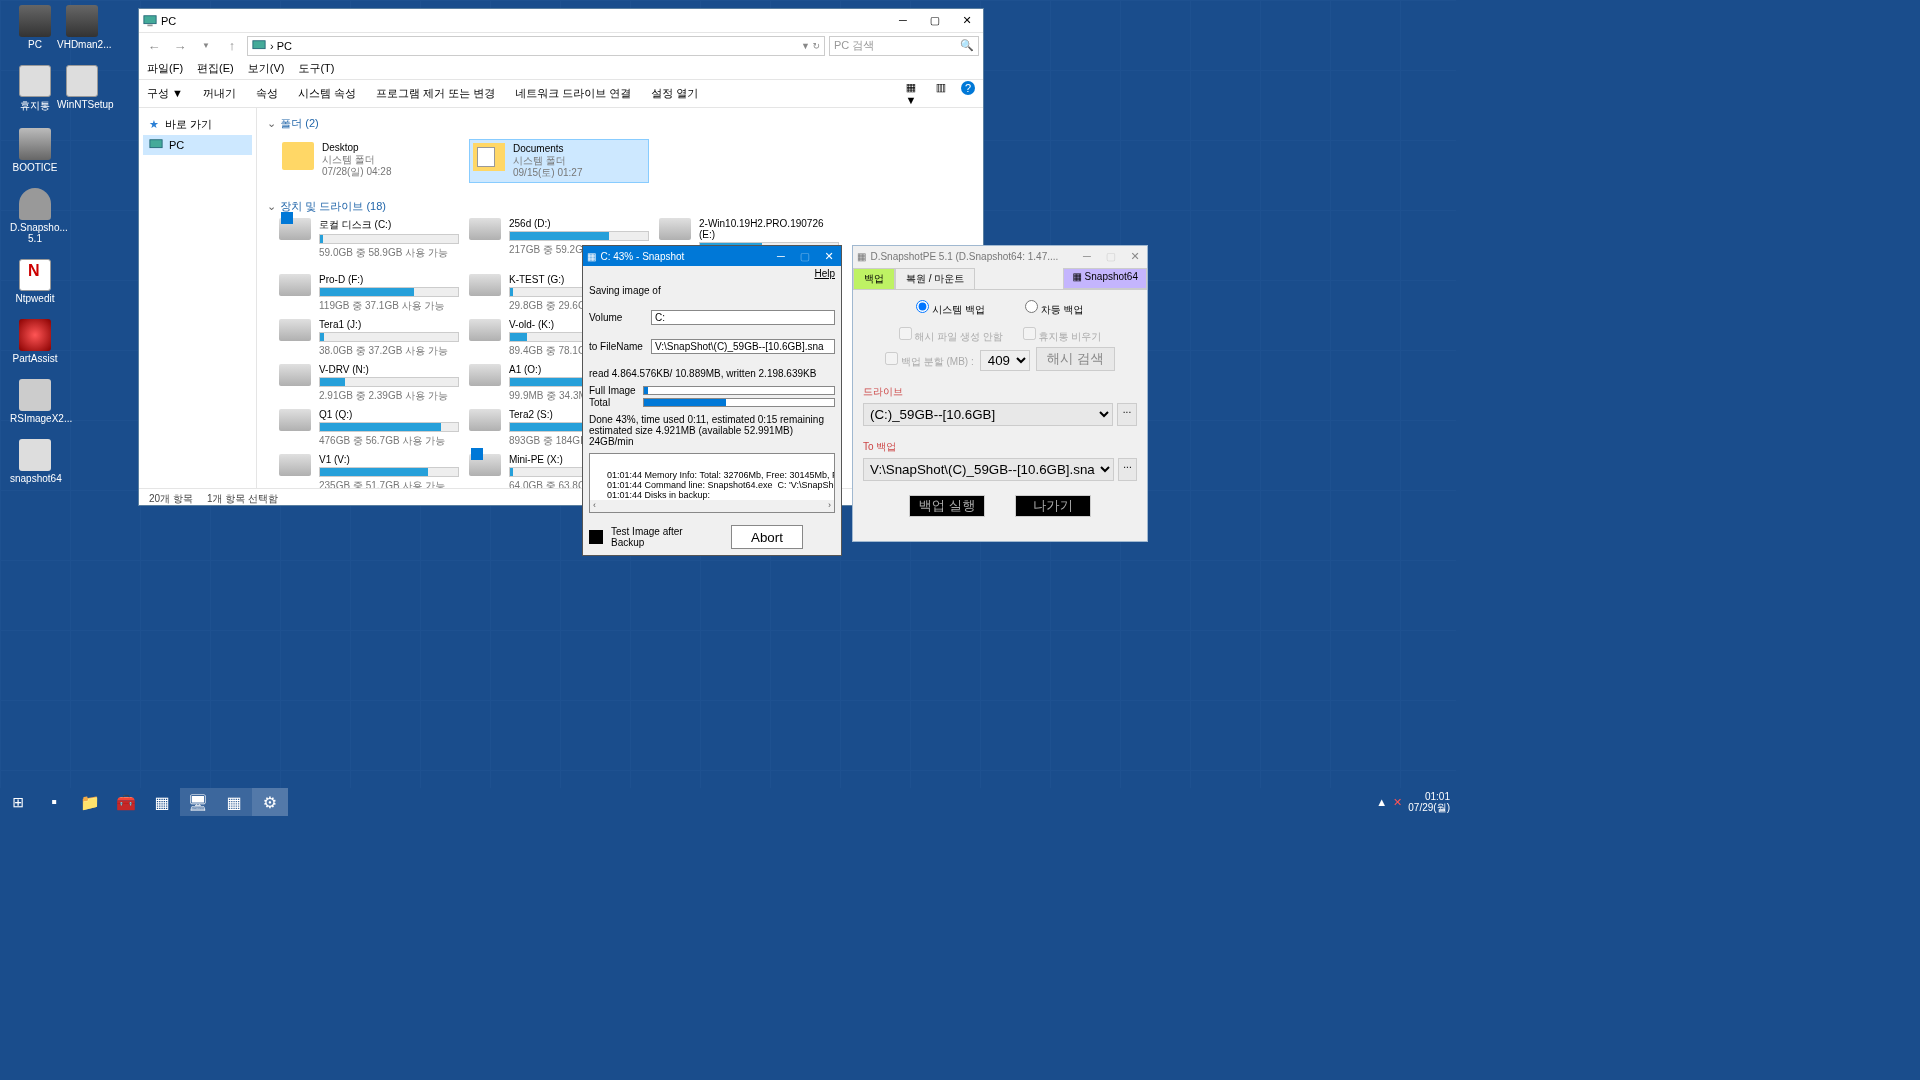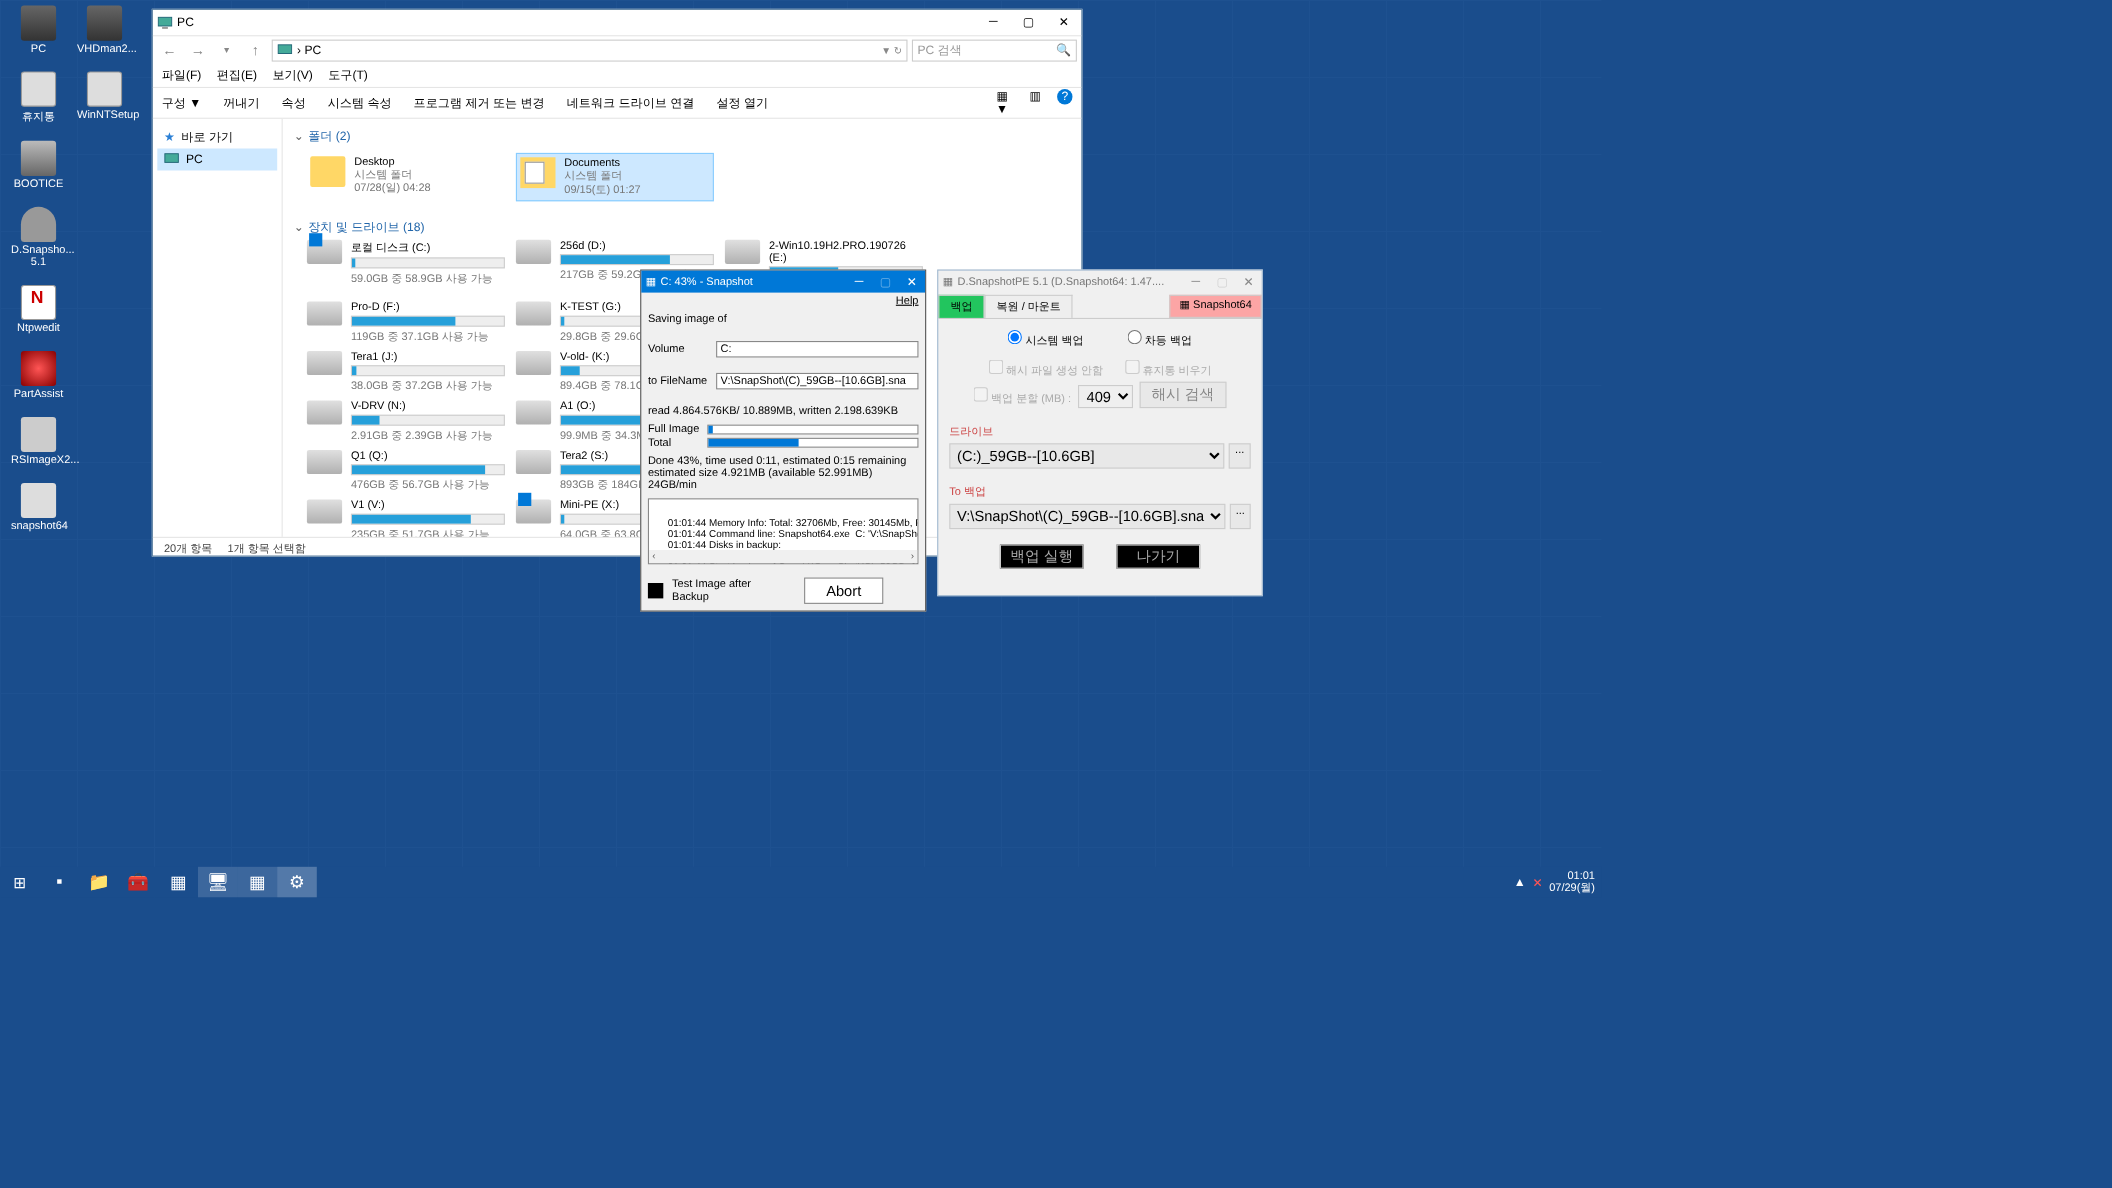--- a/index.html
+++ b/index.html
@@ -12,21 +12,21 @@
 .dicon-img { width: 32px; height: 32px; margin: 0 auto 2px; background: #888; border-radius: 3px; }
 .dicon:nth-child(1) .dicon-img { background: linear-gradient(#666, #333); }
 .dicon:nth-child(2) .dicon-img { background: #ddd; border: 1px solid #999; }
 .dicon:nth-child(3) .dicon-img { background: linear-gradient(#bbb, #666); }
 .dicon:nth-child(4) .dicon-img { background: #999; border-radius: 50% 50% 10% 10%; }
 .dicon:nth-child(5) .dicon-img { background: #fff; border: 1px solid #999; position: relative; }
 .dicon:nth-child(5) .dicon-img::after { content: 'N'; color: #c00; font-weight: bold; position: absolute; top: 2px; left: 8px; font-size: 16px; }
 .dicon:nth-child(6) .dicon-img { background: radial-gradient(#f55, #800); }
 .dicon:nth-child(7) .dicon-img { background: #ccc; }
 .dicon:nth-child(8) .dicon-img { background: #ddd; }
-.dicon2 { position: absolute; top: 5px; left: 70px; }
+.dicon2 { position: absolute; top: 5px; left: 57px; }
 .dicon2 .dicon-img { background: #ffe; }
 .dicon3 { top: 75px; }
 
 
 .explorer { position: absolute; top: 8px; left: 138px; width: 846px; height: 498px; background: #fff; border: 1px solid #5a7fa0; z-index: 2; }
 .titlebar { height: 23px; display: flex; align-items: center; padding: 0 4px; font-size: 11px; }
 .titlebar svg { width: 14px; height: 14px; margin-right: 4px; }
 .winbtns { position: absolute; right: 0; top: 0; display: flex; }
 .winbtn { width: 32px; height: 22px; display: flex; align-items: center; justify-content: center; font-size: 11px; cursor: pointer; }
 .addressbar { height: 26px; display: flex; align-items: center; padding: 2px 4px; gap: 4px; border-top: 1px solid #e5e5e5; }
@@ -82,23 +82,23 @@
 .snap-log { border: 1px solid #888; background: #fff; height: 60px; padding: 17px; font-size: 9px; line-height: 1.1; overflow: hidden; margin-top: 6px; white-space: pre; position: relative;}
 .snap-log-scroll { position:absolute; bottom: 0; left:0; right:0; height: 12px; background:#f0f0f0; display:flex; align-items:center; justify-content:space-between; padding:0 3px; font-size:9px; color:#555;}
 .snap-foot { display: flex; align-items: center; gap: 8px; padding: 6px; }
 .snap-foot .abort { margin: 0 auto; width: 72px; height: 24px; border: 1px solid #888; background: #fff; cursor: pointer; }
 
 
 .pe-dlg { position: absolute; top: 245px; left: 852px; width: 296px; background: #f0f0f0; border: 1px solid #a0b8d0; z-index: 3; font-size: 10px; }
 .pe-title { height: 20px; display: flex; align-items: center; padding: 0 4px; color: #777; }
 .pe-title .winbtns .winbtn { width: 24px; height: 20px; color: #888; }
 .pe-tabs { display: flex; border-bottom: 1px solid #ccc; margin-top: 2px; }
-.pe-tab { padding: 3px 10px; border: 1px solid #ccc; border-bottom: none; background: #22c55e; cursor: pointer; }
+.pe-tab { padding: 3px 10px; border: 1px solid #ccc; border-bottom: none; background: #bef264; cursor: pointer; }
 .pe-tab:not(.active) { background: #eee; }
-.pe-btn-sn { margin-left: auto; border: 1px solid #ccc; padding: 2px 8px; background: #fca5a5; cursor: pointer; }
+.pe-btn-sn { margin-left: auto; border: 1px solid #ccc; padding: 2px 8px; background: #c4b5fd; cursor: pointer; }
 .pe-body { padding: 10px; }
 .pe-radio-row { display: flex; gap: 40px; justify-content: center; margin-bottom: 10px; }
 .pe-chk-row { display: flex; gap: 20px; justify-content: center; margin-bottom: 6px; color: #aaa; }
 .pe-split-row { display: flex; align-items: center; justify-content: center; gap: 6px; margin-bottom: 10px; color: #aaa; }
 .pe-select { border: 1px solid #ccc; padding: 1px 3px; width: 50px; }
 .pe-hash-btn { border: 1px solid #ccc; padding: 2px 10px; background: #e8e8e8; float: right; margin-top: -4px; color:#888;}
 .pe-section { clear: both; margin-top: 14px; }
 .pe-label { color: #c44; margin-bottom: 4px; }
 .pe-label.blue { color: #c44; }
 .pe-combo { display: flex; }

